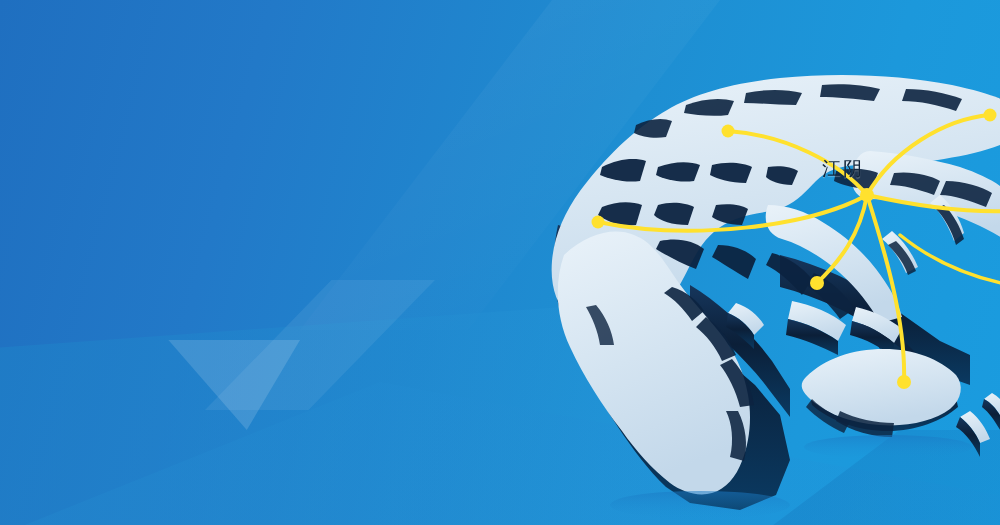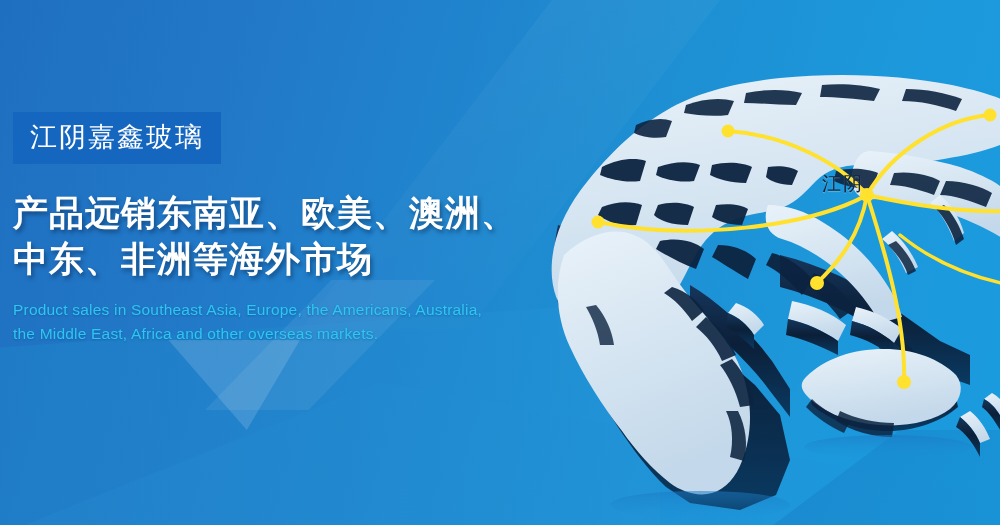--- a/index.html
+++ b/index.html
@@ -100,21 +100,21 @@
     top: 55px;
     width: 470px;
     height: 430px;
     z-index: 4;
   }
   #map-wrap svg { display: block; width: 100%; height: 100%; overflow: visible; }
 
   #city-label {
     position: absolute;
     left: 822px;
-    top: 171px;
+    top: 156px;
     color: #10243a;
     font-size: 19px;
     letter-spacing: 2px;
     z-index: 7;
     text-shadow: 0 1px 1px rgba(255,255,255,0.35);
   }
 </style>
 </head>
 <body>
 
@@ -282,21 +282,14 @@
         <circle cx="58" cy="167" r="6.5" fill="#ffe12e"></circle>
         <circle cx="277" cy="228" r="7" fill="#ffe12e"></circle>
         <circle cx="364" cy="327" r="7" fill="#ffe12e"></circle>
         <circle cx="450" cy="60" r="6.5" fill="#ffe12e"></circle>
       </g>
     </svg>
   </div>
 
   <div id="city-label">江阴</div>
 
-  <div id="text-col">
-    <div id="brand-badge">江阴嘉鑫玻璃</div>
-    <div id="headline">产品远销东南亚、欧美、澳洲、
-中东、非洲等海外市场</div>
-    <div id="subline">Product sales in Southeast Asia, Europe, the Americans, Australia,
-the Middle East, Africa and other overseas markets.</div>
-  </div>
 
 </div>
 
 </body></html>

